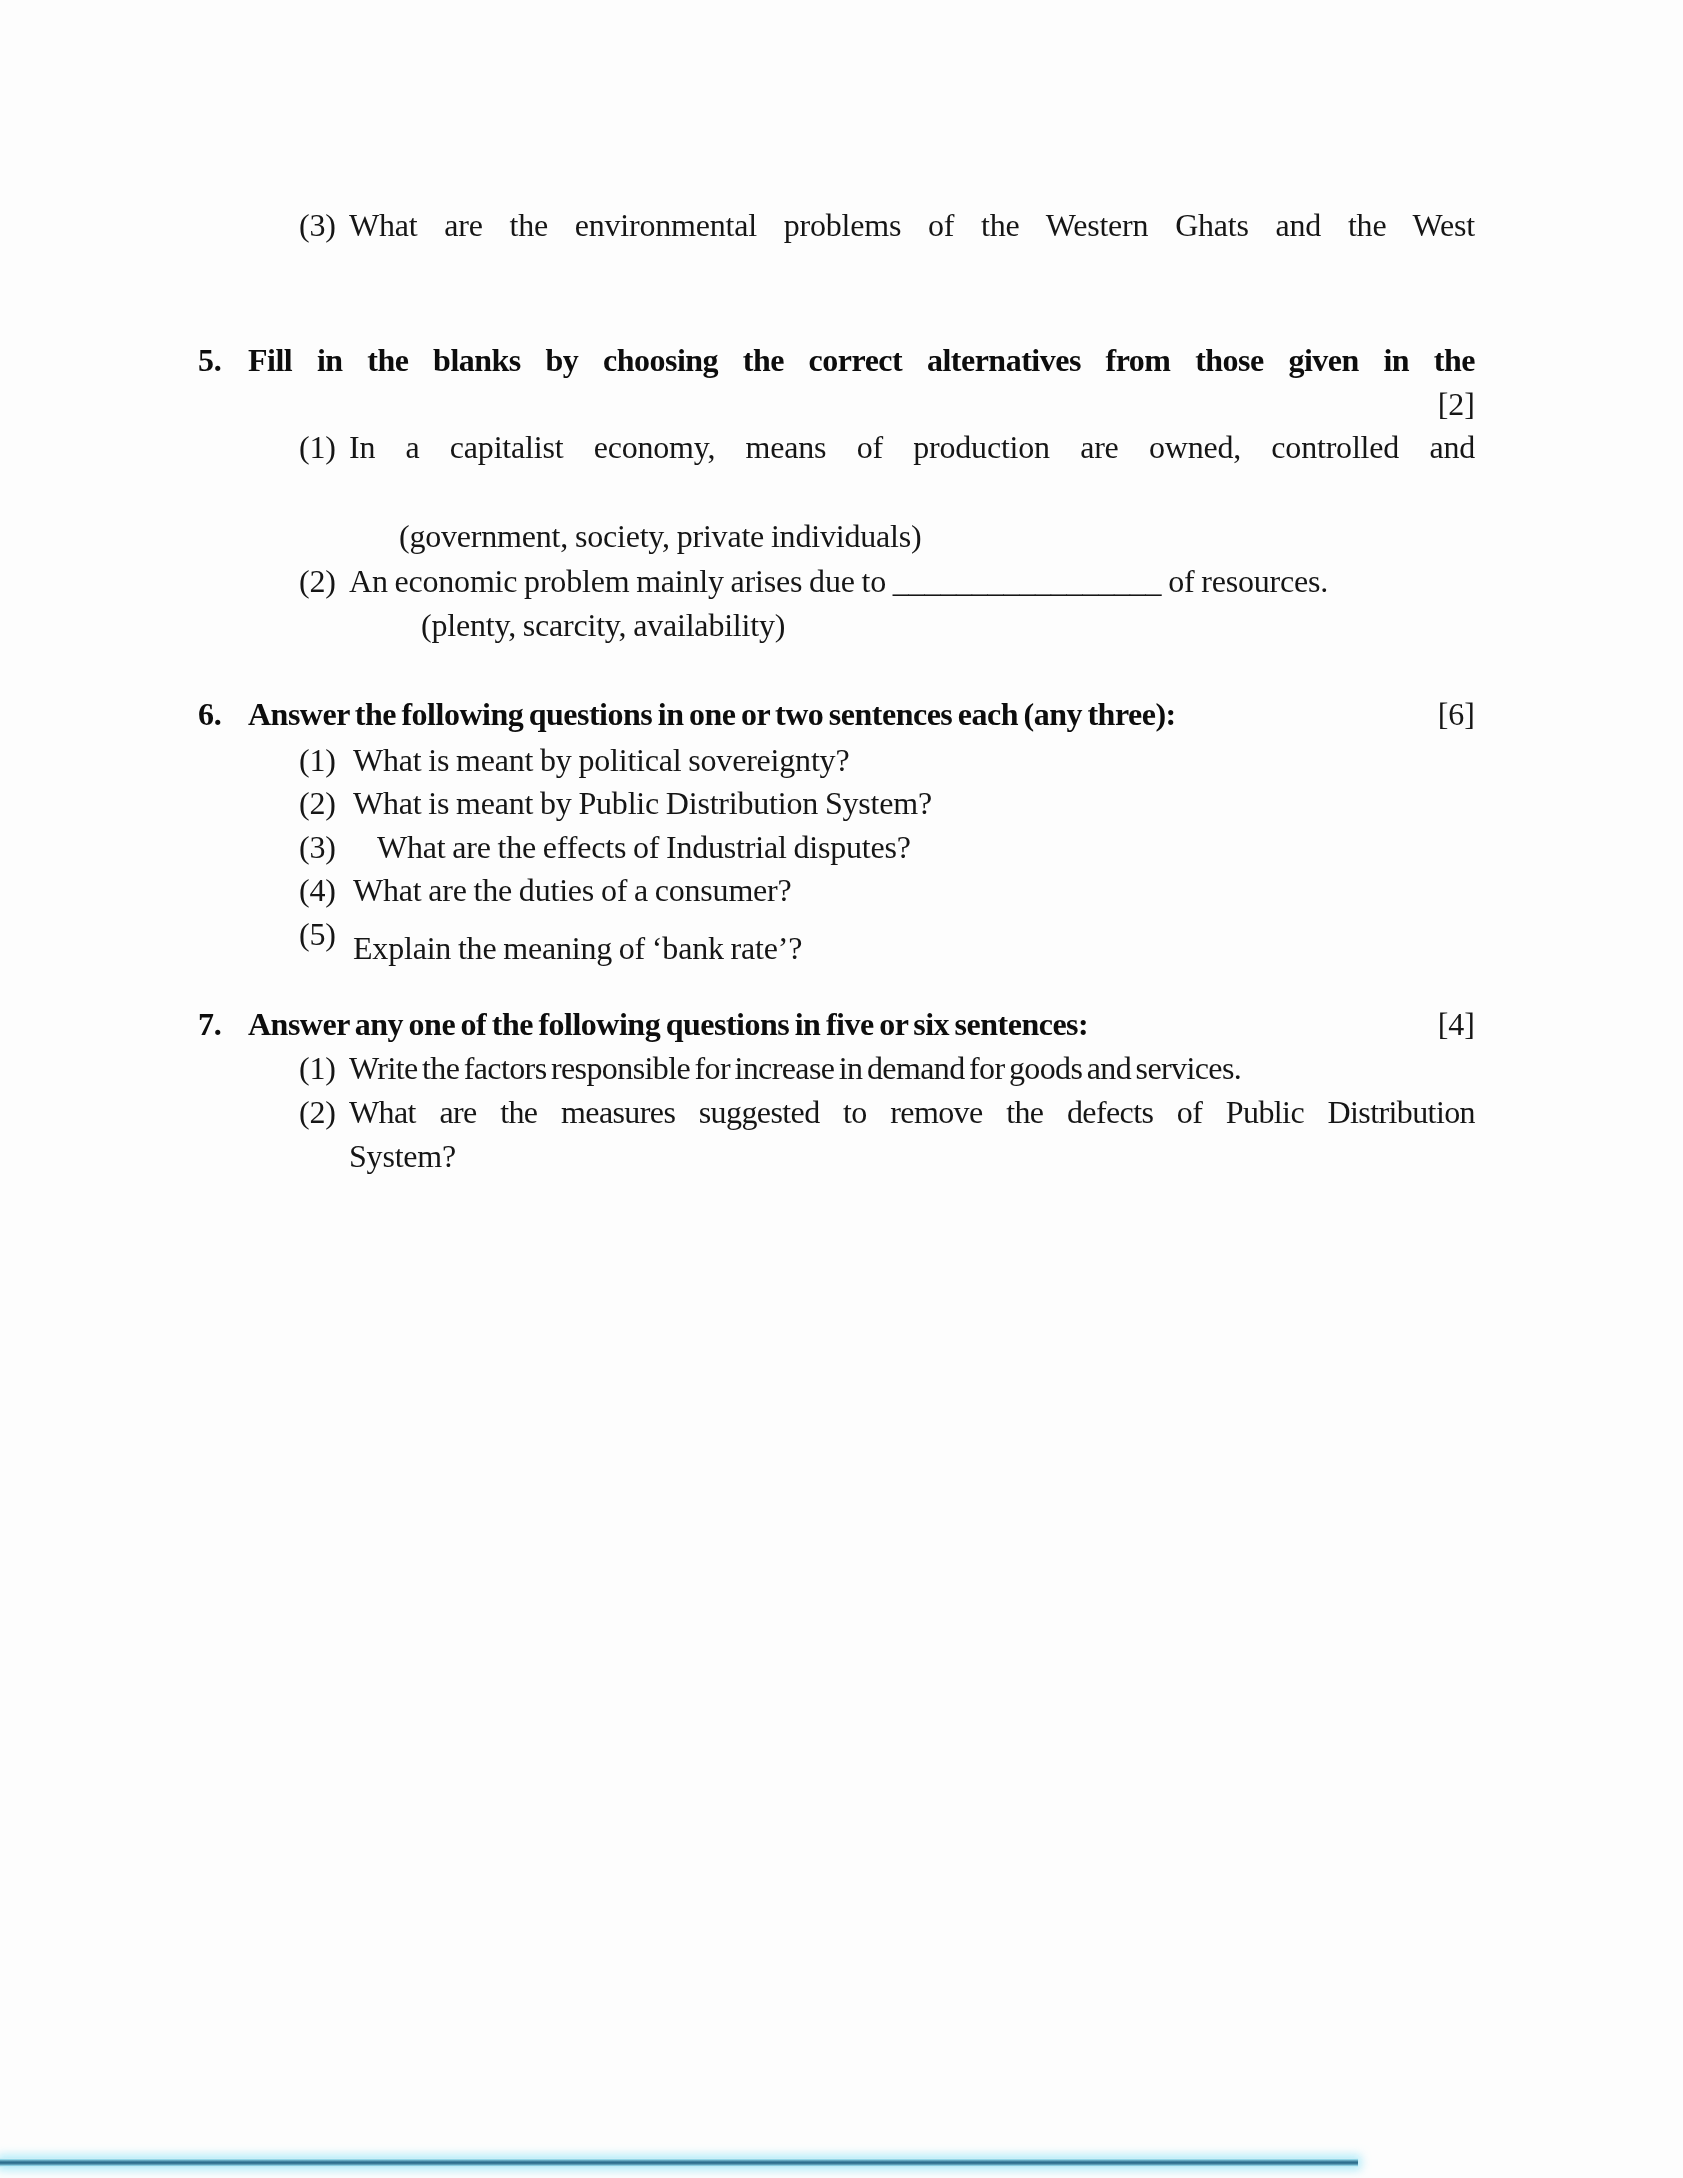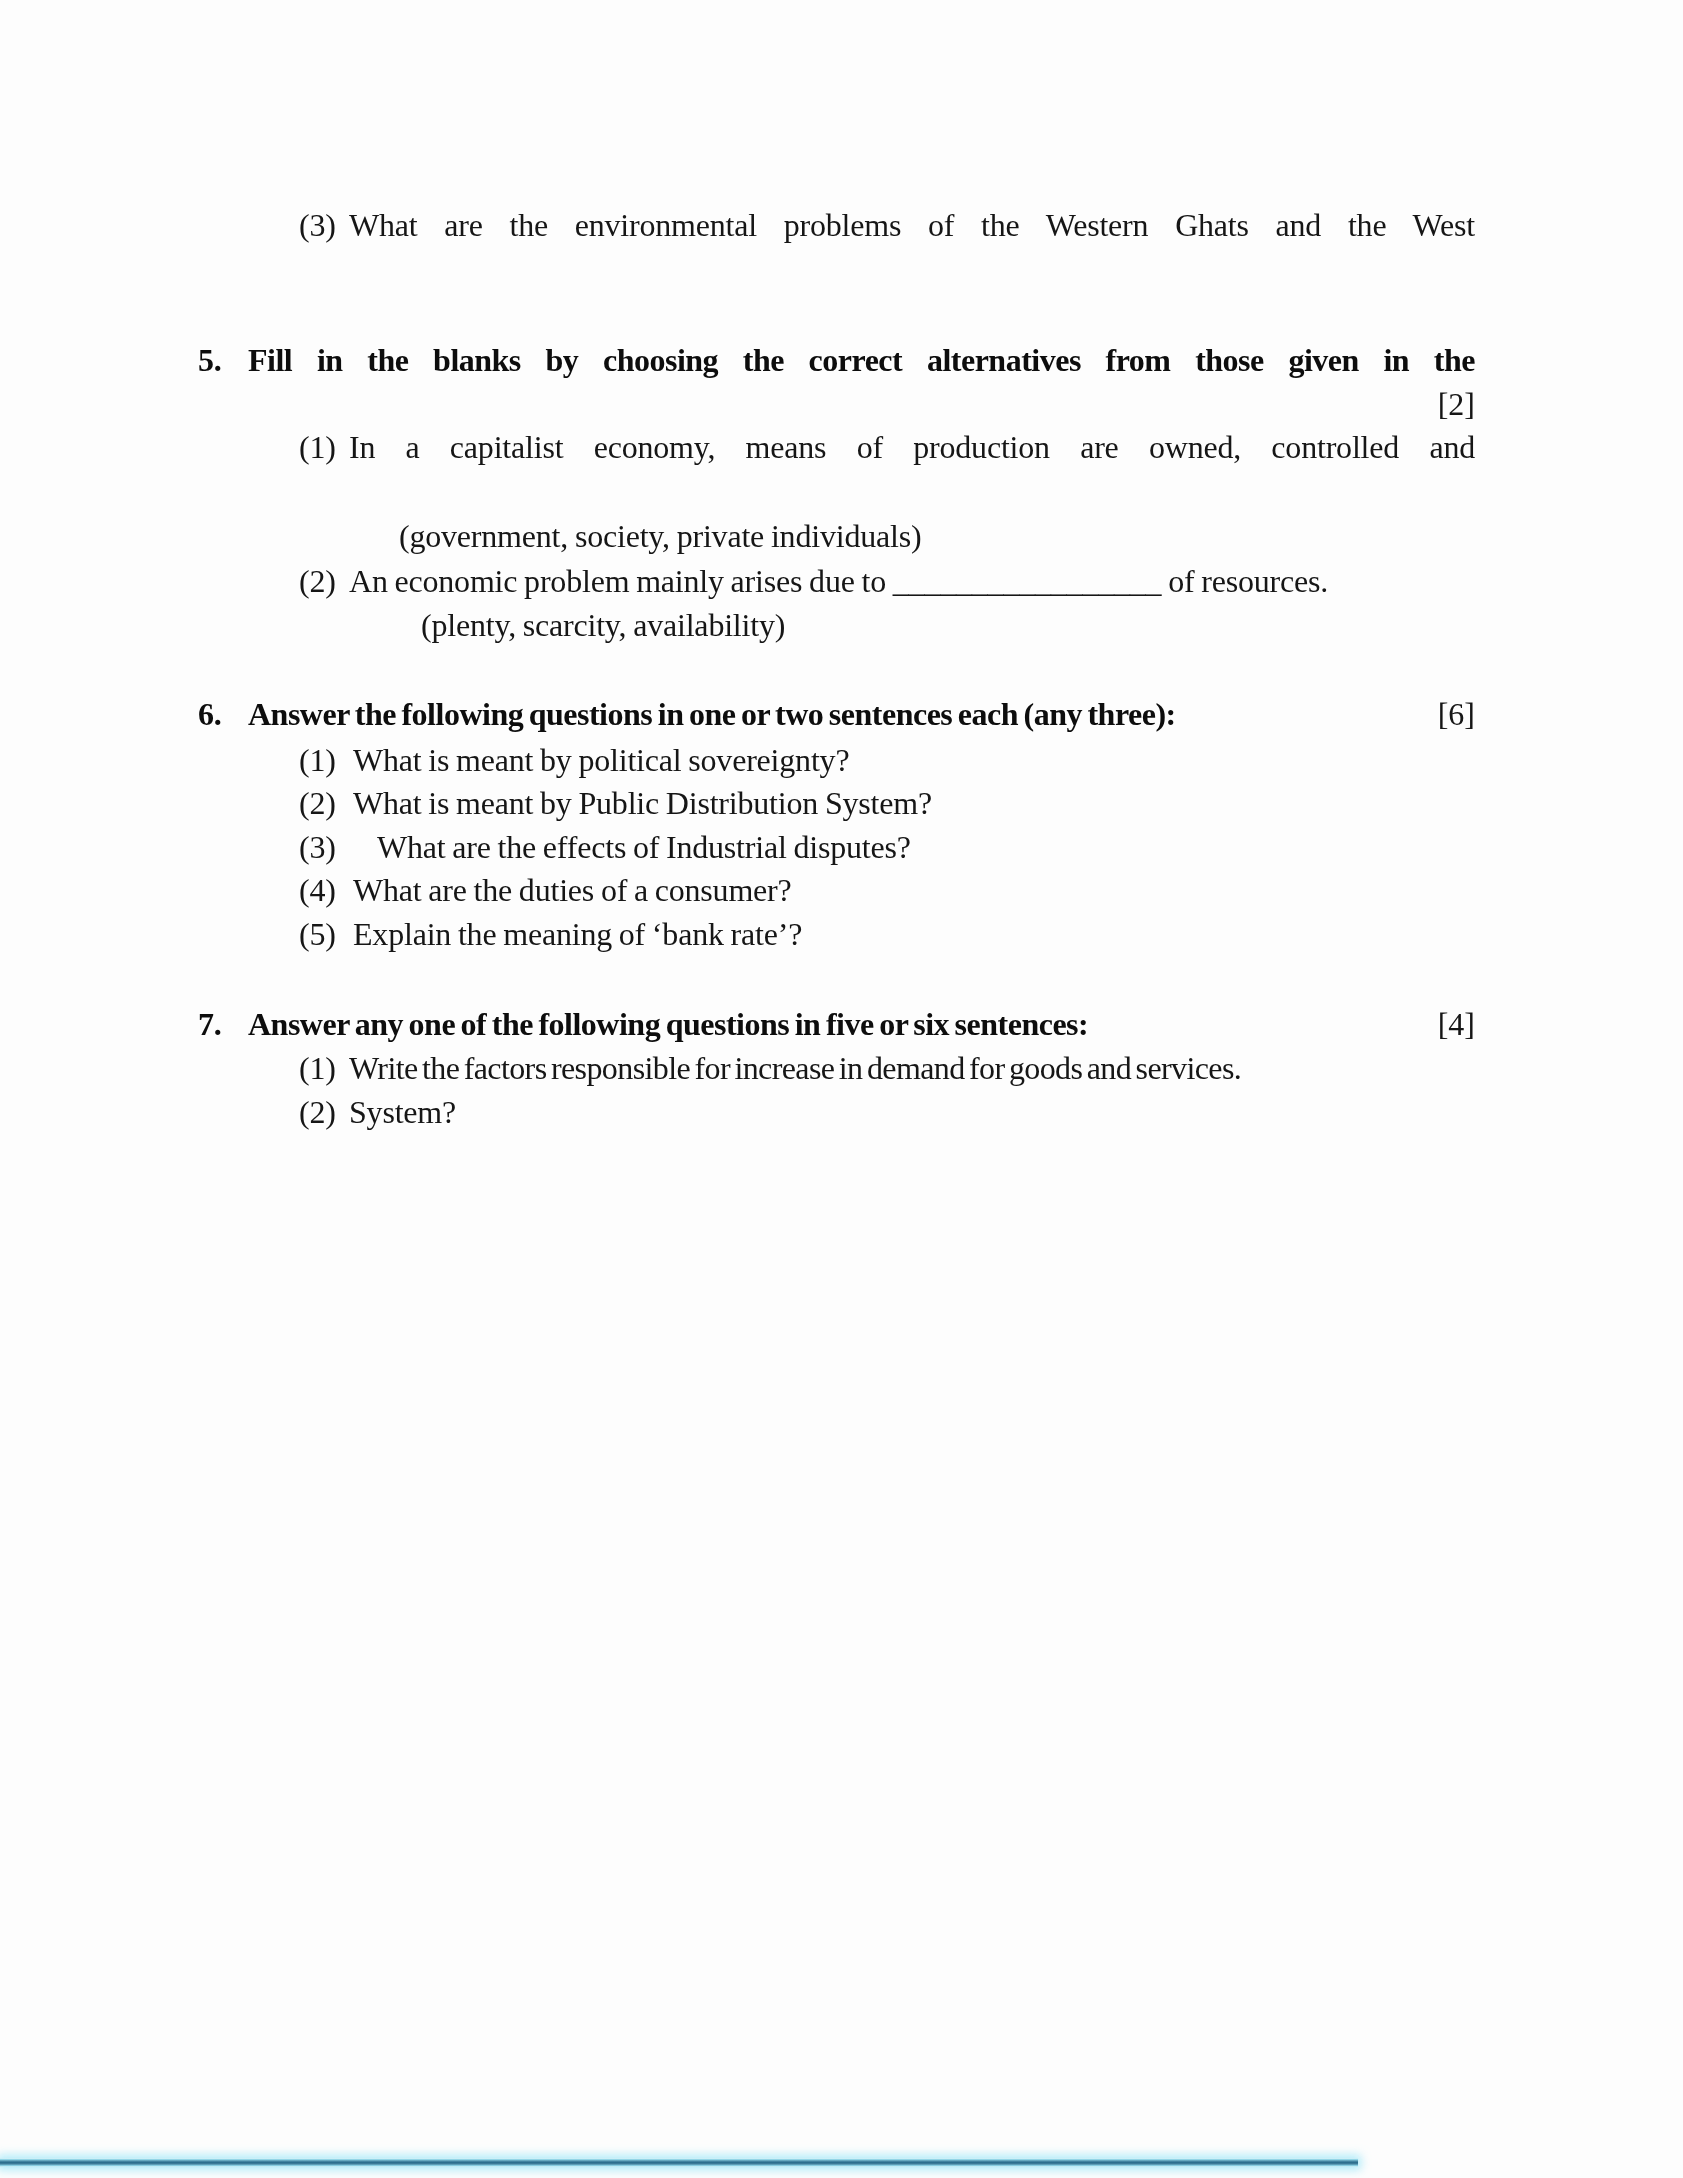--- a/index.html
+++ b/index.html
@@ -81,35 +81,36 @@
   <div class="block hang" style="left:299px;top:825px;width:1176px;">
     <span class="marker">(3)</span>
     <div style="padding-left:4px;margin-left:24px;">What are the effects of Industrial disputes?</div>
   </div>
   <div class="block hang" style="left:299px;top:868px;width:1176px;">
     <span class="marker">(4)</span>
     <div style="padding-left:4px;">What are the duties of a consumer?</div>
   </div>
   <div class="block hang" style="left:299px;top:912px;width:1176px;">
     <span class="marker">(5)</span>
-    <div style="padding-left:4px;">Explain the meaning of ‘bank rate’?</div>
+    <div style="padding-left:4px;margin-top:14px;">Explain the meaning of ‘bank rate’?</div>
   </div>
 
   <div class="block" style="left:198px;top:1002px;width:1277px;">
     <span class="secnum">7.</span>
     <div class="headtext bold tightb">Answer any one of the following questions in five or six sentences:</div>
     <span class="mark">[4]</span>
   </div>
 
   <div class="block hang" style="left:299px;top:1046px;width:1176px;">
     <span class="marker">(1)</span>
     <div class="tight">Write the factors responsible for increase in demand for goods and services.</div>
   </div>
 
   <div class="block hang" style="left:299px;top:1090px;width:1176px;">
     <span class="marker">(2)</span>
+    <div class="jline tight">What are the measures suggested to remove the defects of Public Distribution</div>
     <div>System?</div>
   </div>
 
   <div class="footer-rule"></div>
 
 </div>
 
 
 </body></html>

